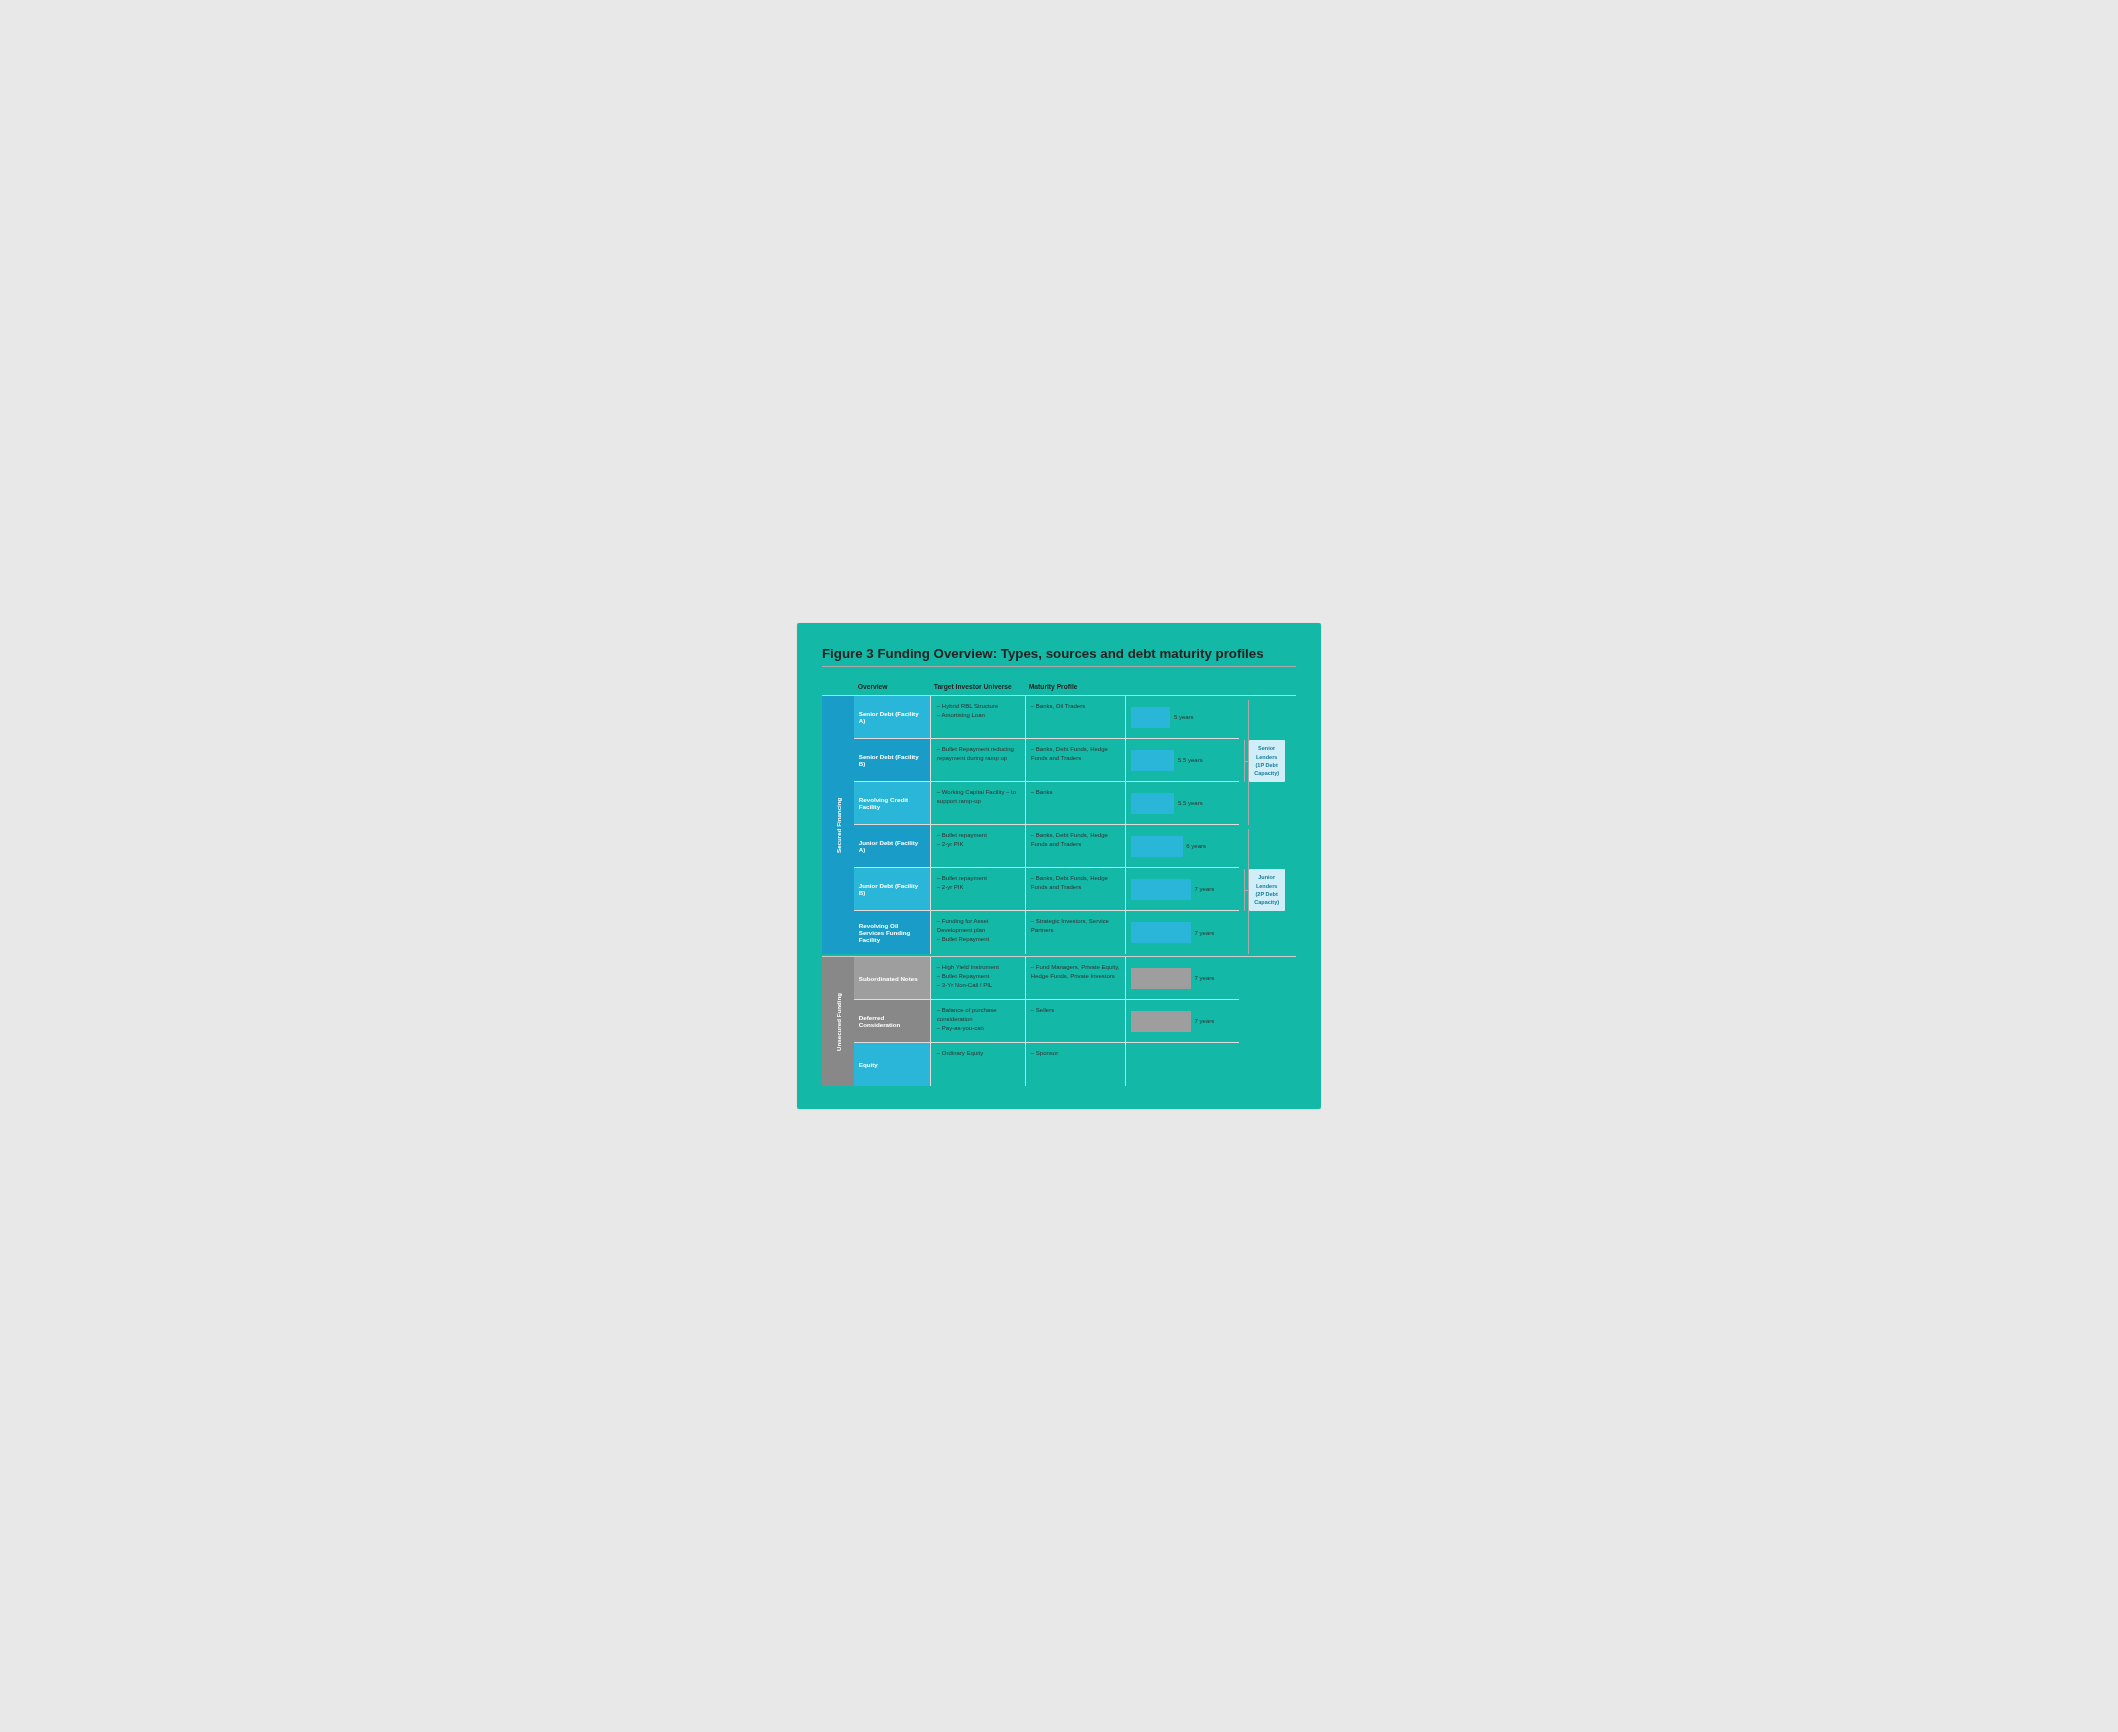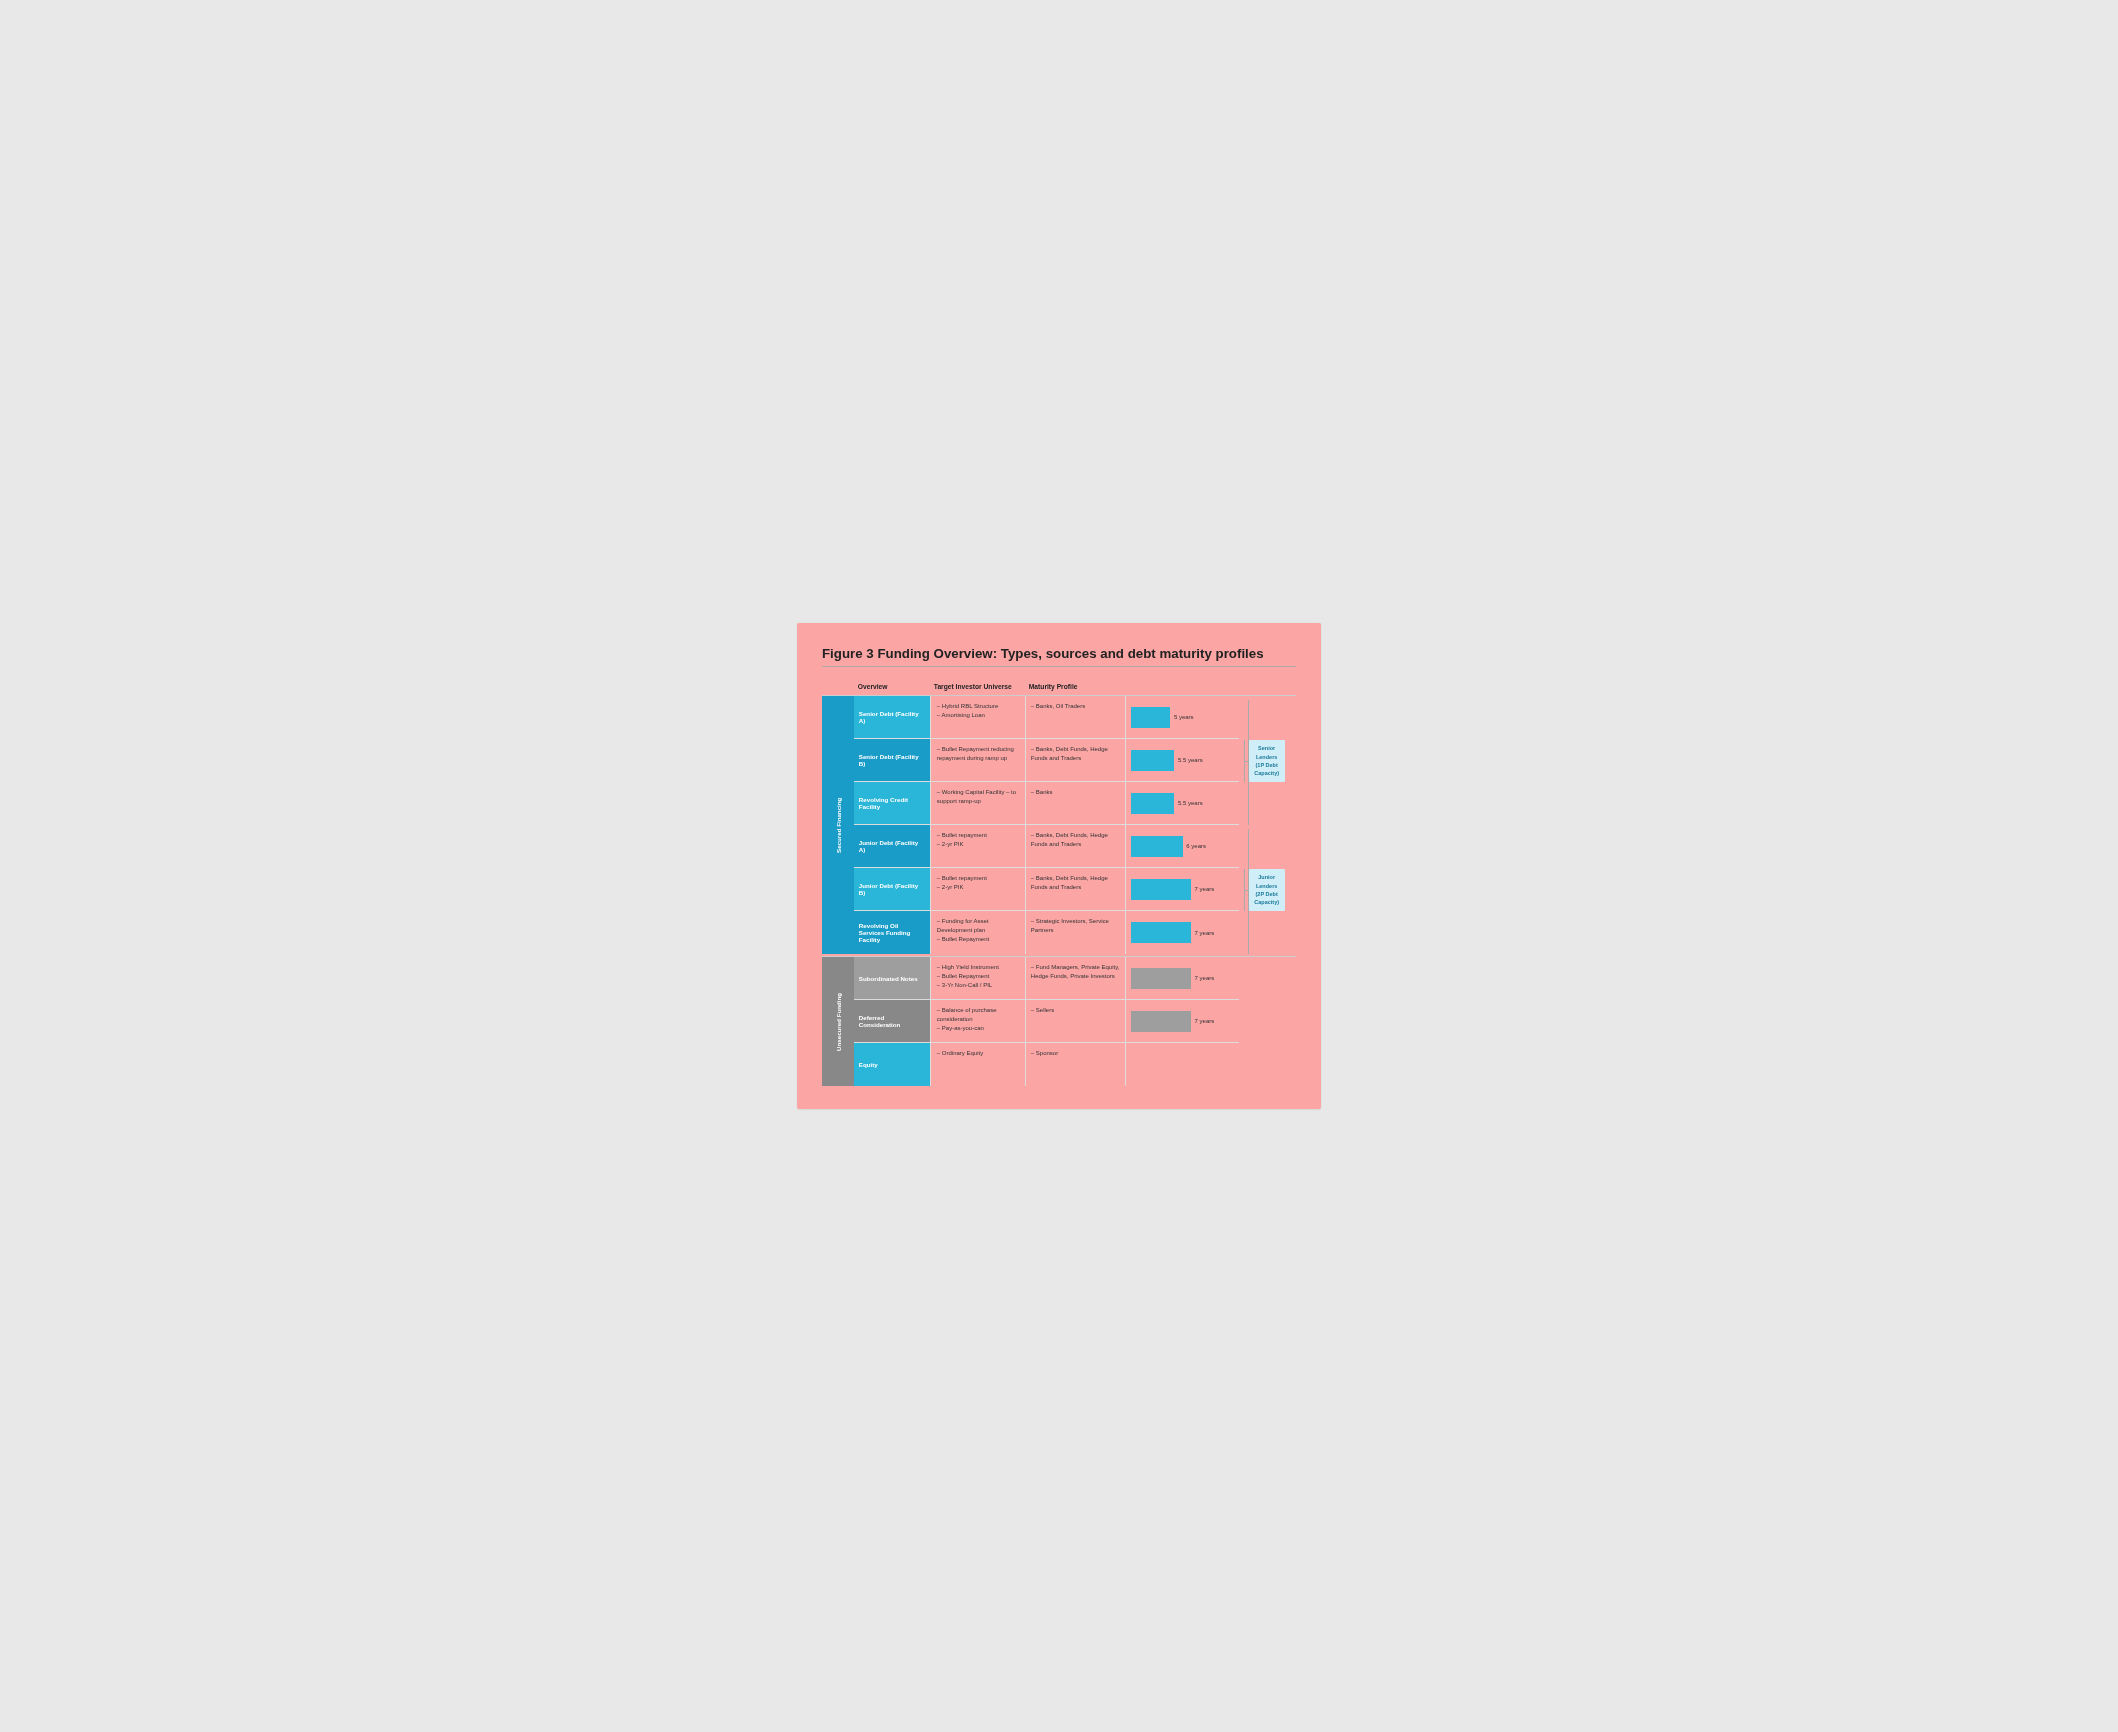--- a/index.html
+++ b/index.html
@@ -6,21 +6,21 @@
     body {
       background: #e8e8e8;
       font-family: Arial, sans-serif;
       display: flex;
       justify-content: center;
       align-items: center;
       min-height: 100vh;
       padding: 19px;
     }
     .card {
-      background: #fca5a5;
+      background: #14b8a6;
       border-radius: 1.9px;
       padding: 23px 25px;
       max-width: 524px;
       width: 100%;
       box-shadow: 0 0.5px 1.9px rgba(0,0,0,0.08);
     }
     .page-title {
       font-size: 13.3px;
       font-weight: 700;
       color: #222;

